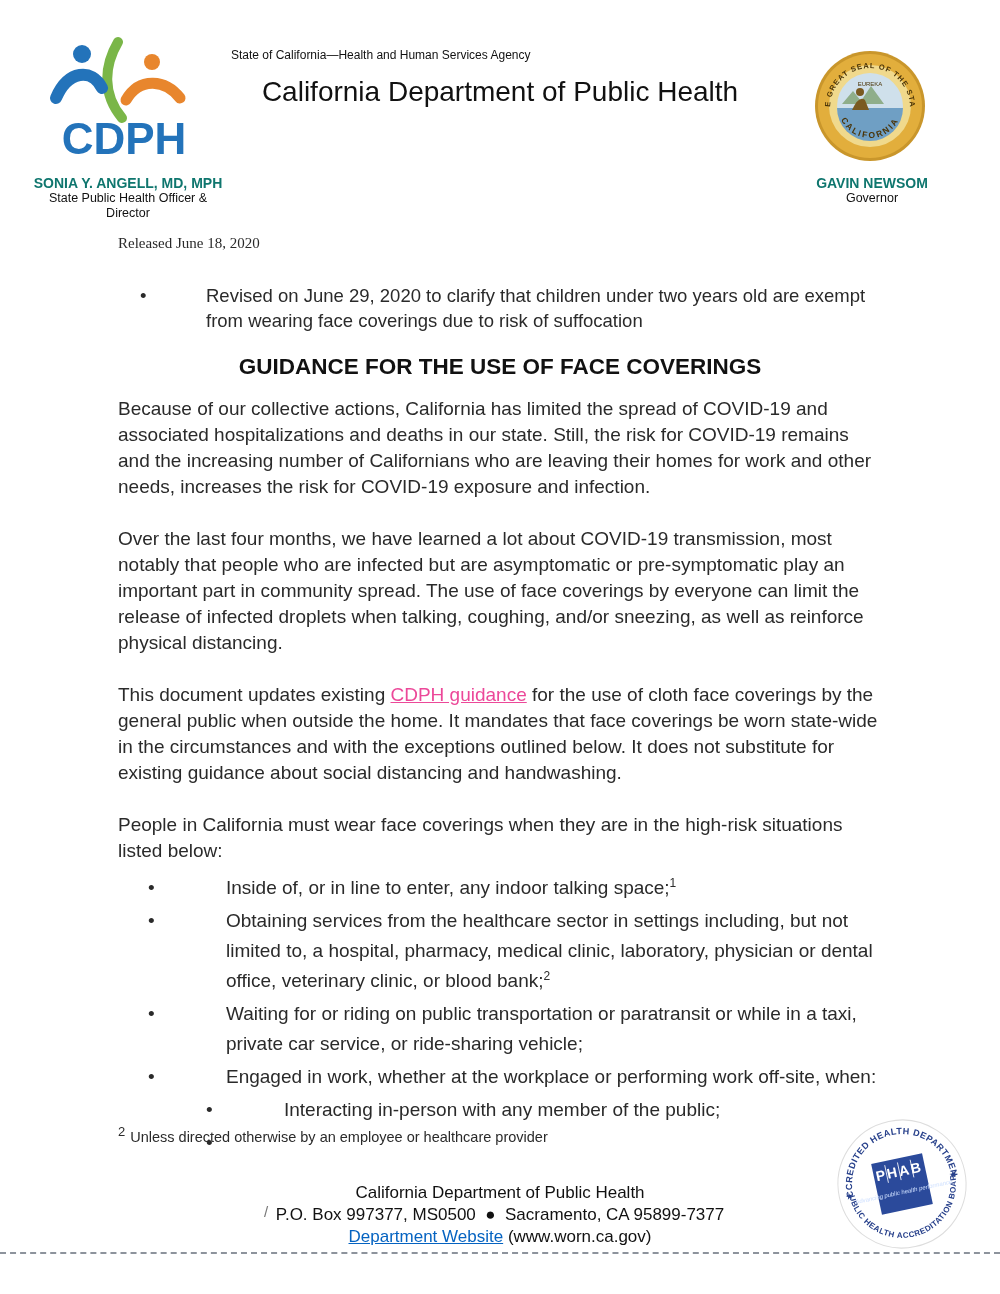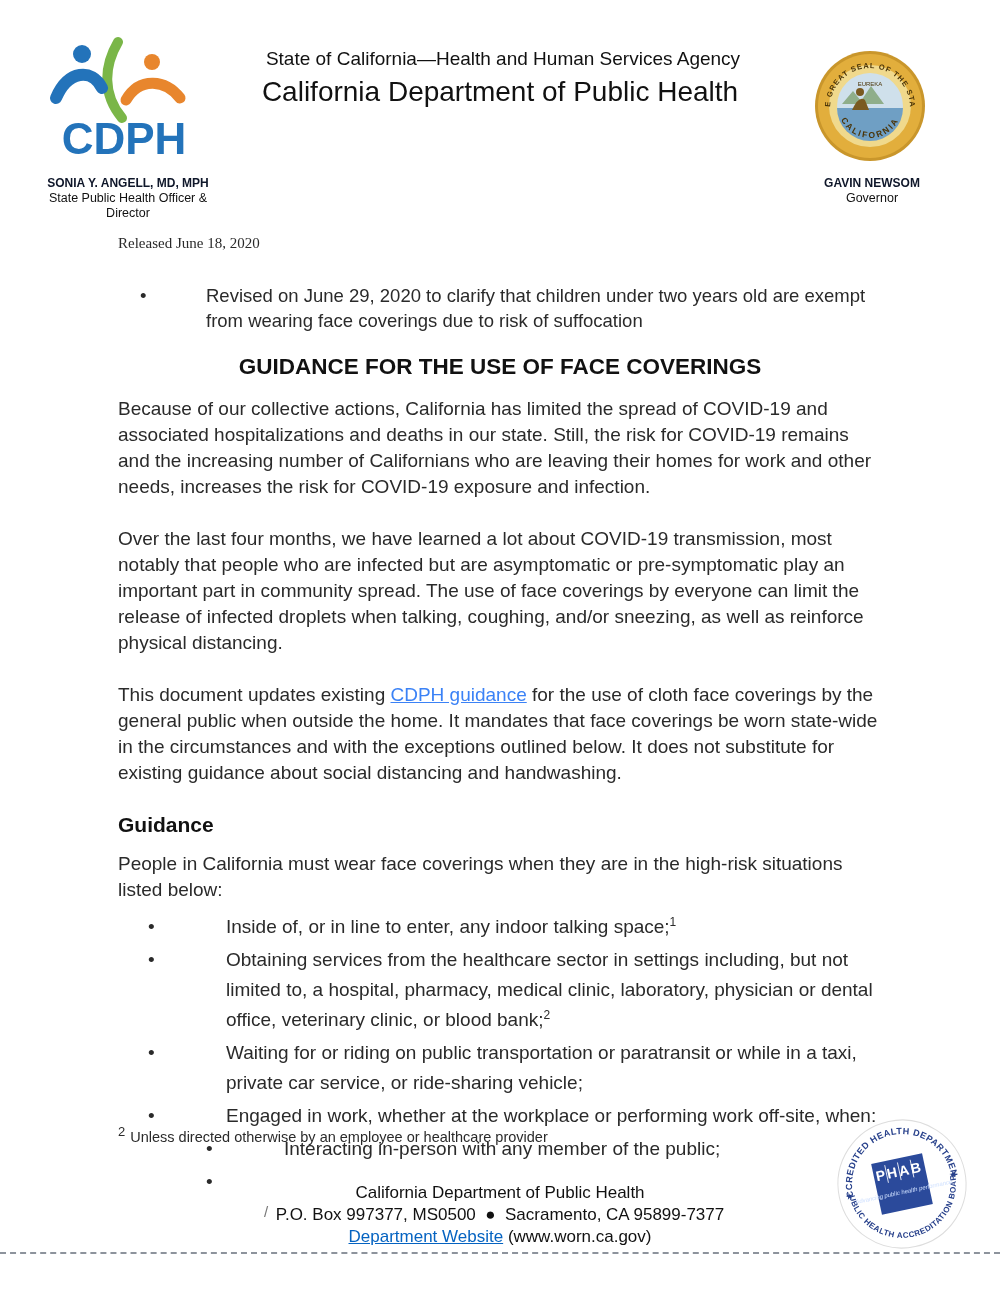--- a/index.html
+++ b/index.html
@@ -11,48 +11,48 @@
     background: #ffffff;
     font-family: "Liberation Sans", "DejaVu Sans", sans-serif;
     color: #212121;
     overflow: hidden;
     margin: 0 auto;
   }
 
   
   .agency-line {
     position: absolute; top: 48px; left: 231px; right: 225px;
-    text-align: center; font-size: 19px; color: #111;
+    text-align: left; font-size: 12px; color: #111;
   }
   .department-title {
     position: absolute; top: 76px; left: 210px; right: 210px;
     text-align: center; font-size: 28px; color: #111;
   }
   .logo { position: absolute; left: 34px; top: 36px; width: 180px; text-align: center; }
   .state-seal { position: absolute; right: 74px; top: 50px; width: 112px; height: 112px; }
   .officer { position: absolute; left: 28px; top: 176px; width: 200px; text-align: center; }
   .governor { position: absolute; right: 48px; top: 176px; width: 160px; text-align: center; }
-  .person-name { font-size: 12px; font-weight: bold; color: #0f172a; line-height: 15px; }
+  .person-name { font-size: 14px; font-weight: bold; color: #0f766e; line-height: 15px; }
   .person-title { font-size: 12.5px; color: #111; line-height: 15px; }
 
   
   .content {
     position: absolute; left: 118px; top: 230px; width: 764px;
     font-size: 19px; line-height: 26px; color: #2a2a2a;
   }
   .released { margin: 0 0 27px 0; font-size: 15px; font-family: Liberation Serif, serif; }
   .row { display: flex; }
   .rev-item { margin: 0 0 6px 0; font-size: 18.5px; line-height: 25px; }
   .rev-item .marker { flex: 0 0 18px; margin-left: 22px; }
   .doc-title {
     font-size: 22.5px; line-height: 28px; font-weight: bold;
     text-align: center; margin: 20px 0 15px 0; color: #111;
   }
   .para { margin: 0 0 26px 0; }
-  .link { color: #3b82f6; cursor: pointer; }
+  .link { color: #ec4899; cursor: pointer; }
   .guidance-heading { font-size: 21px; line-height: 26px; font-weight: bold; color: #111; margin: 0 0 13px 0; }
   .intro { margin: 0 0 9px 0; }
   .blist .row { line-height: 30px; margin-bottom: 3px; }
   .blist .marker { flex: 0 0 30px; margin-left: 30px; }
   .blist.sub .marker { flex: 0 0 30px; margin-left: 88px; }
   .btext { flex: 1 1 auto; margin-left: 48px; }
   sup { font-size: 12px; line-height: 0; vertical-align: super; }
 
   
   .footnotes {
@@ -147,21 +147,20 @@
     </div>
 
     <h1 class="doc-title">GUIDANCE FOR THE USE OF FACE COVERINGS</h1>
 
     <p class="para">Because of our collective actions, California has limited the spread of COVID-19 and associated hospitalizations and deaths in our state. Still, the risk for COVID-19 remains and the increasing number of Californians who are leaving their homes for work and other needs, increases the risk for COVID-19 exposure and infection.</p>
 
     <p class="para">Over the last four months, we have learned a lot about COVID-19 transmission, most notably that people who are infected but are asymptomatic or pre-symptomatic play an important part in community spread.  The use of face coverings by everyone can limit the release of infected droplets when talking, coughing, and/or sneezing, as well as reinforce physical distancing.</p>
 
     <p class="para"><span>This document updates existing </span><a href="#" class="link">CDPH guidance</a><span> for the use of cloth face coverings by the general public when outside the home.  It mandates that face coverings be worn state-wide in the circumstances and with the exceptions outlined below. It does not substitute for existing guidance about social distancing and handwashing.</span></p>
 
-    <h2 class="guidance-heading">Guidance</h2>
 
     <p class="intro">People in California must wear face coverings when they are in the high-risk situations listed below:</p>
 
     <div class="blist">
       <div class="row">
         <span class="marker">•</span>
         <span class="btext"><span>Inside of, or in line to enter, any indoor talking space;</span><sup>1</sup></span>
       </div>
       <div class="row">
         <span class="marker">•</span>

